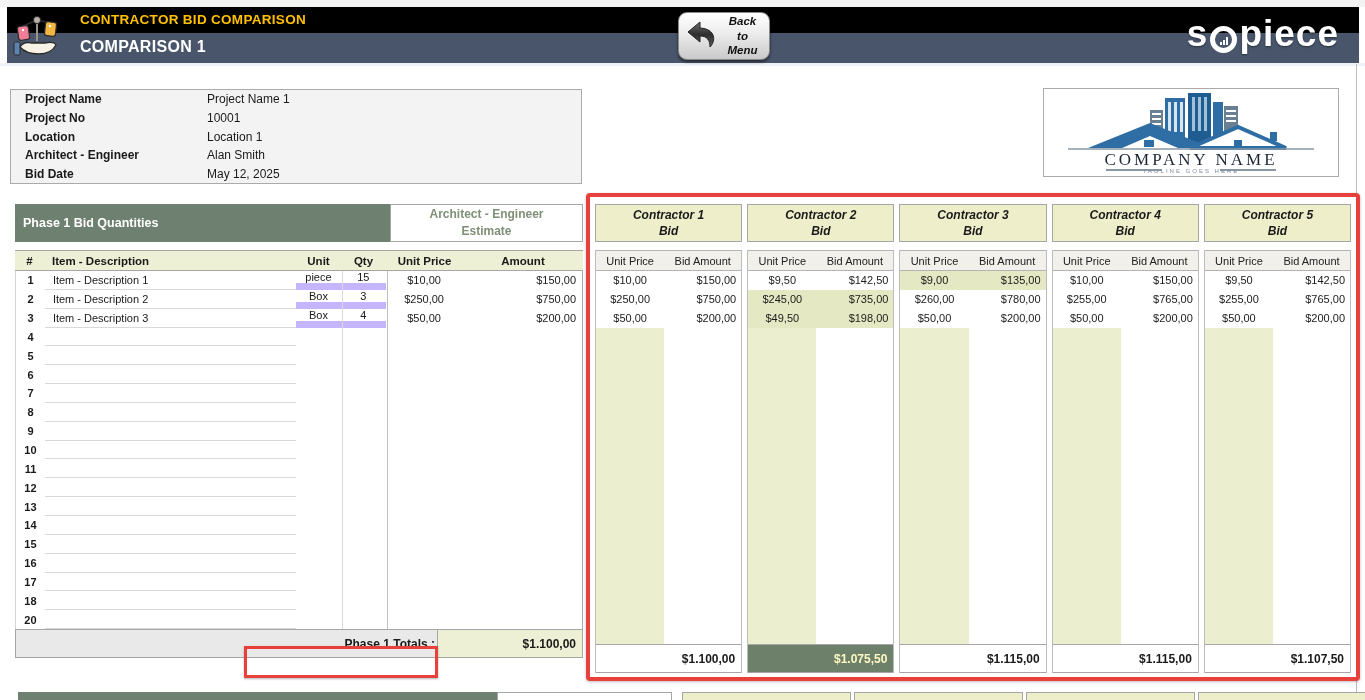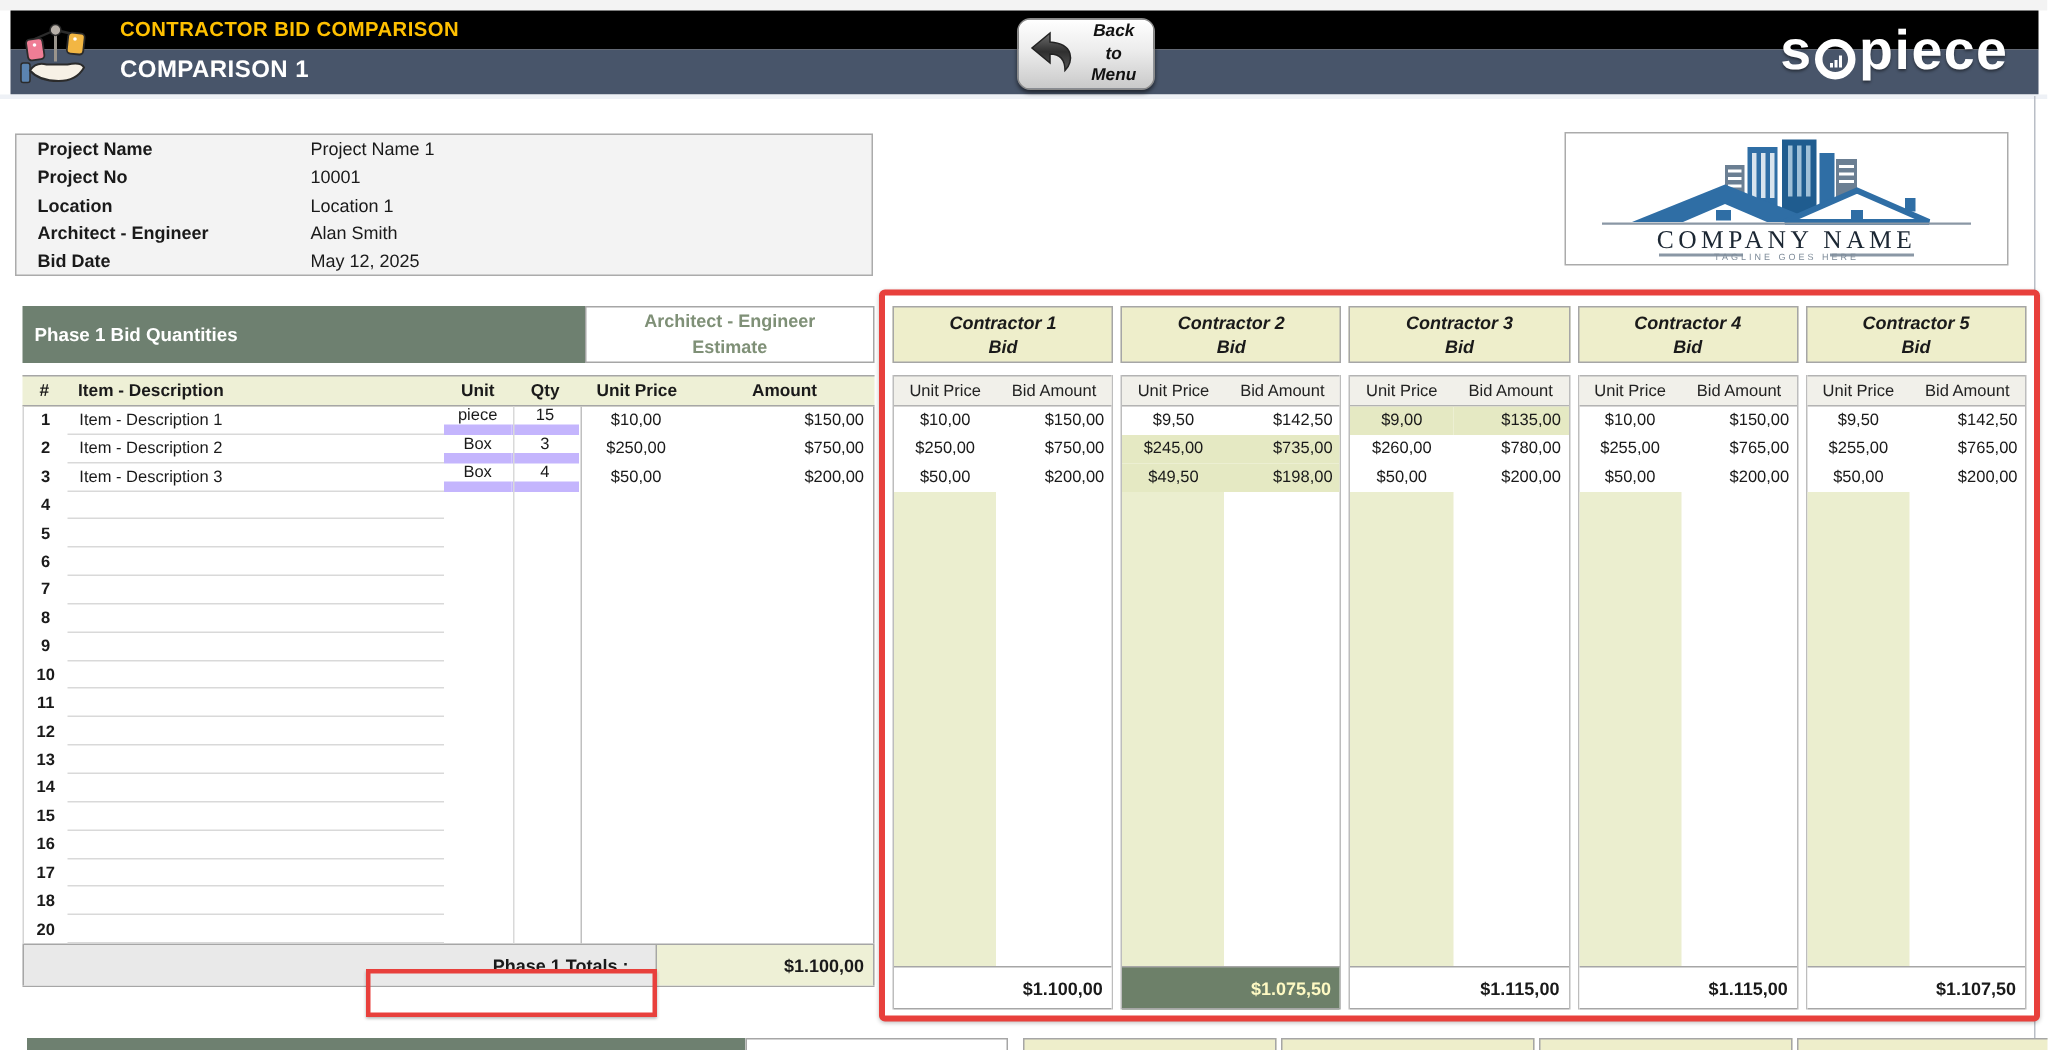--- a/index.html
+++ b/index.html
@@ -73,21 +73,21 @@
   .c-desc { width:252px; padding-left:8px; border-bottom:1px solid #d9d9d9; }
   .c-unit { width:45px; justify-content:center; }
   .c-qty { width:45px; justify-content:center; }
   .c-price { width:77px; justify-content:center; }
   .c-amt { width:120px; justify-content:flex-end; padding-right:6px; }
   .lrow.filled .c-unit, .lrow.filled .c-qty { border-bottom:7px solid #c4b5fd; }
   .vline { position:absolute; top:0; bottom:0; width:1px; background:#d9d9d9; }
   .vline.strong { background:#c0c0c0; }
   .ltotals { display:flex; height:29px; border-top:1px solid var(--border-gray,#a6a6a6); border-bottom:1px solid var(--border-gray,#a6a6a6); }
   .ltotals-left { width:422px; background:var(--totals-gray,#e9e9e9); border-left:1px solid var(--border-gray,#a6a6a6);
-    display:flex; align-items:center; justify-content:flex-end; padding-right:18px; font-weight:bold; font-size:12px; }
+    display:flex; align-items:center; justify-content:flex-end; padding-right:2px; font-weight:bold; font-size:12px; }
   .ltotals-est { width:146px; background:var(--subheader-tint,#eef0d6); border-left:1px solid var(--border-gray,#a6a6a6);
     border-right:1px solid var(--border-gray,#a6a6a6); display:flex; align-items:center; justify-content:flex-end;
     padding-right:6px; font-size:12px; font-weight:600; }
 
   
   .cwrap { position:absolute; left:586px; top:193px; width:774px; height:488px;
     border:4px solid var(--annotation-red,#e8403c); border-radius:4px;
     box-shadow:0 1px 3px rgba(0,0,0,.25); background:#fff;
     display:flex; gap:5px; padding:7px 5px 4px 5px; z-index:2; }
   .cgroup { flex:1; display:flex; flex-direction:column; min-width:0; }

